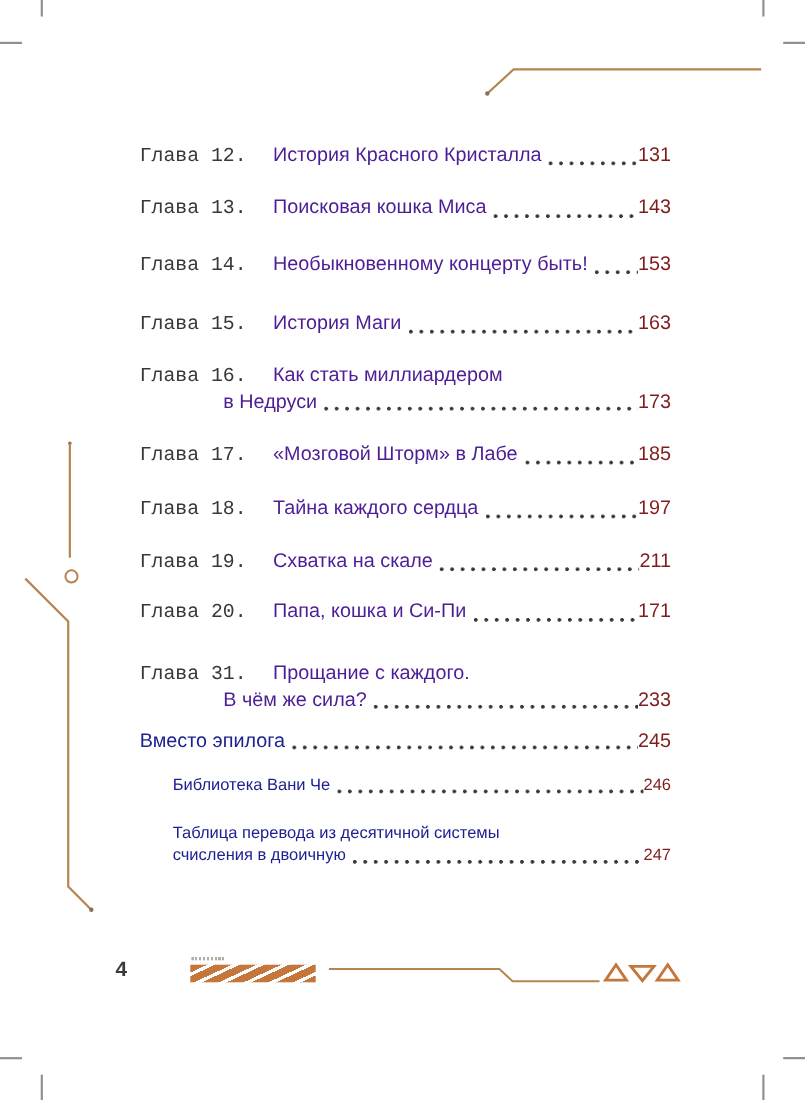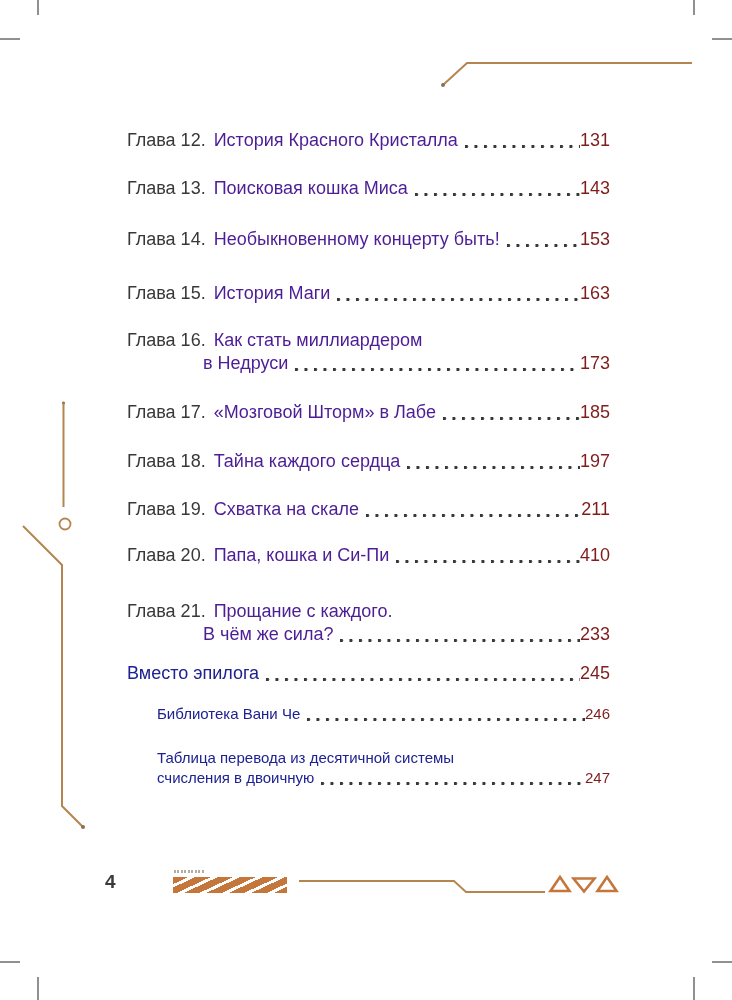--- a/index.html
+++ b/index.html
@@ -10,21 +10,21 @@
     overflow:hidden;
     font-family:"Liberation Sans","DejaVu Sans",sans-serif;
   }
   
   #toc{
     position:absolute;left:127px;top:0;width:483px;
     font-size:18px;line-height:23px;color:#383838;
   }
   .row{position:absolute;left:0;right:0;}
   .line{display:flex;align-items:baseline;}
-  .prefix{color:#383838;margin-right:8px;white-space:nowrap;}
+  .prefix{color:#383838;margin-right:24px;white-space:nowrap;font-family:Liberation Mono, monospace;}
   .title{color:#4c1d95;white-space:nowrap;}
   .navy .title{color:#1e2191;}
   .indent2{padding-left:76px;}
   .leader{
     flex:1 1 auto;min-width:10px;height:5px;align-self:flex-end;
     margin:0 0 3px 6px;
     background-image:radial-gradient(circle at 2.5px 2.5px,#383838 1.5px,transparent 1.9px);
     background-size:9.5px 5px;background-repeat:repeat-x;
   }
   .num{color:#7f1d1d;white-space:nowrap;}
@@ -143,26 +143,26 @@
       <span class="prefix">Глава 19.</span>
       <span class="title">Схватка на скале</span>
       <span class="leader"></span>
       <span class="num">211</span>
     </div>
 
     <div class="row line" style="top:544px">
       <span class="prefix">Глава 20.</span>
       <span class="title">Папа, кошка и Си-Пи</span>
       <span class="leader"></span>
-      <span class="num">410</span>
+      <span class="num">171</span>
     </div>
 
     <div class="row" style="top:600px">
       <div class="line">
-        <span class="prefix">Глава 21.</span>
+        <span class="prefix">Глава 31.</span>
         <span class="title">Прощание с каждого.</span>
       </div>
       <div class="line indent2">
         <span class="title">В чём же сила?</span>
         <span class="leader"></span>
         <span class="num">233</span>
       </div>
     </div>
 
     <div class="row line navy" style="top:662px">

